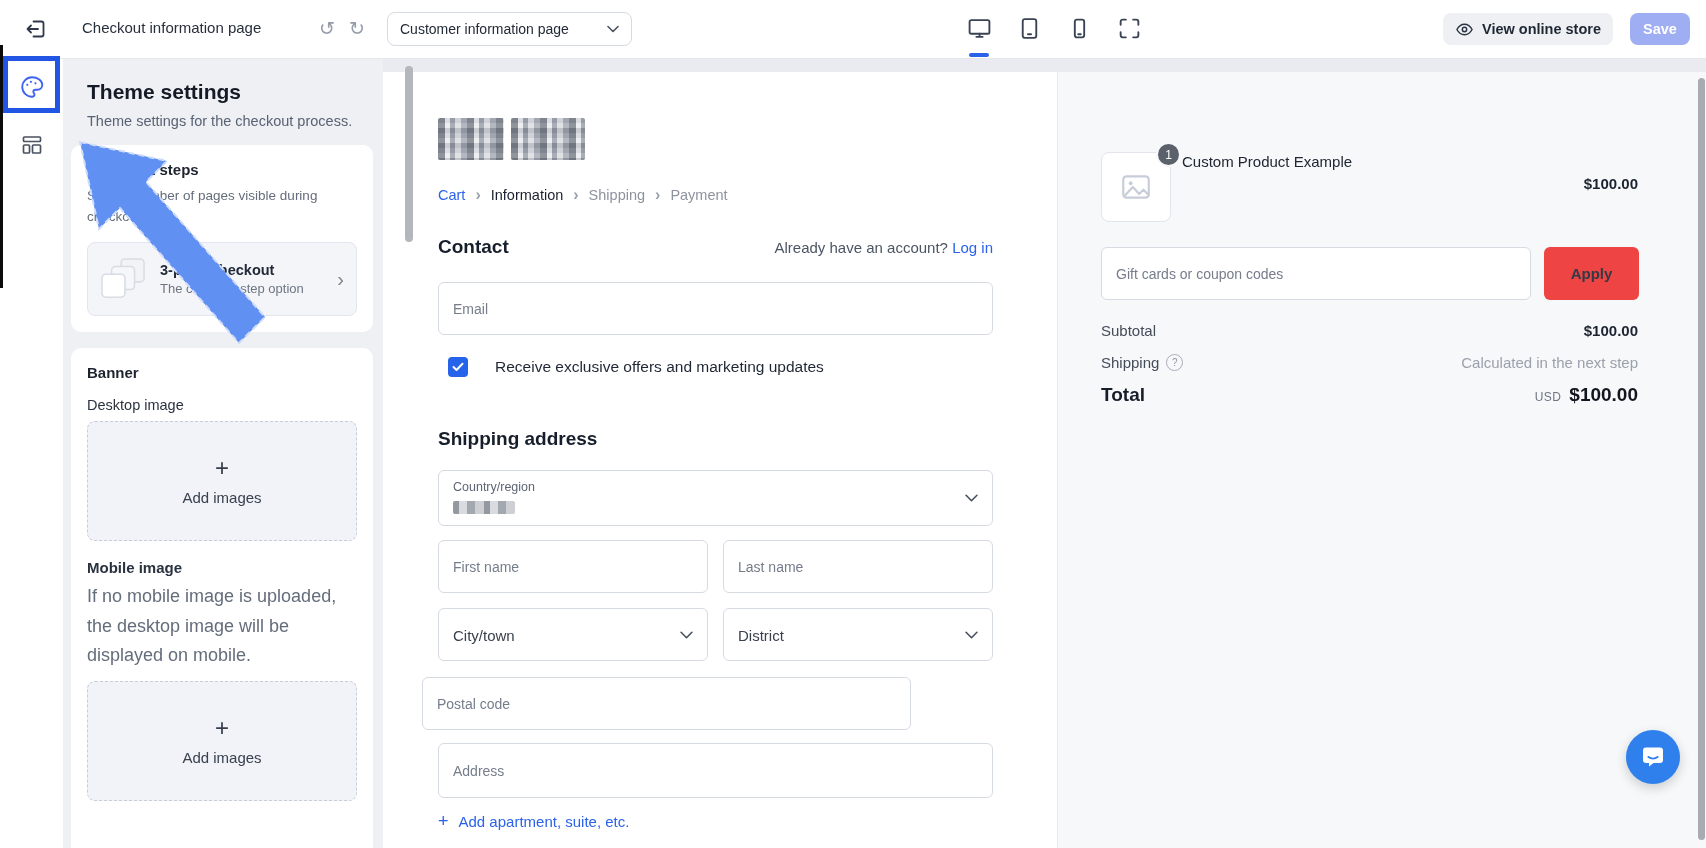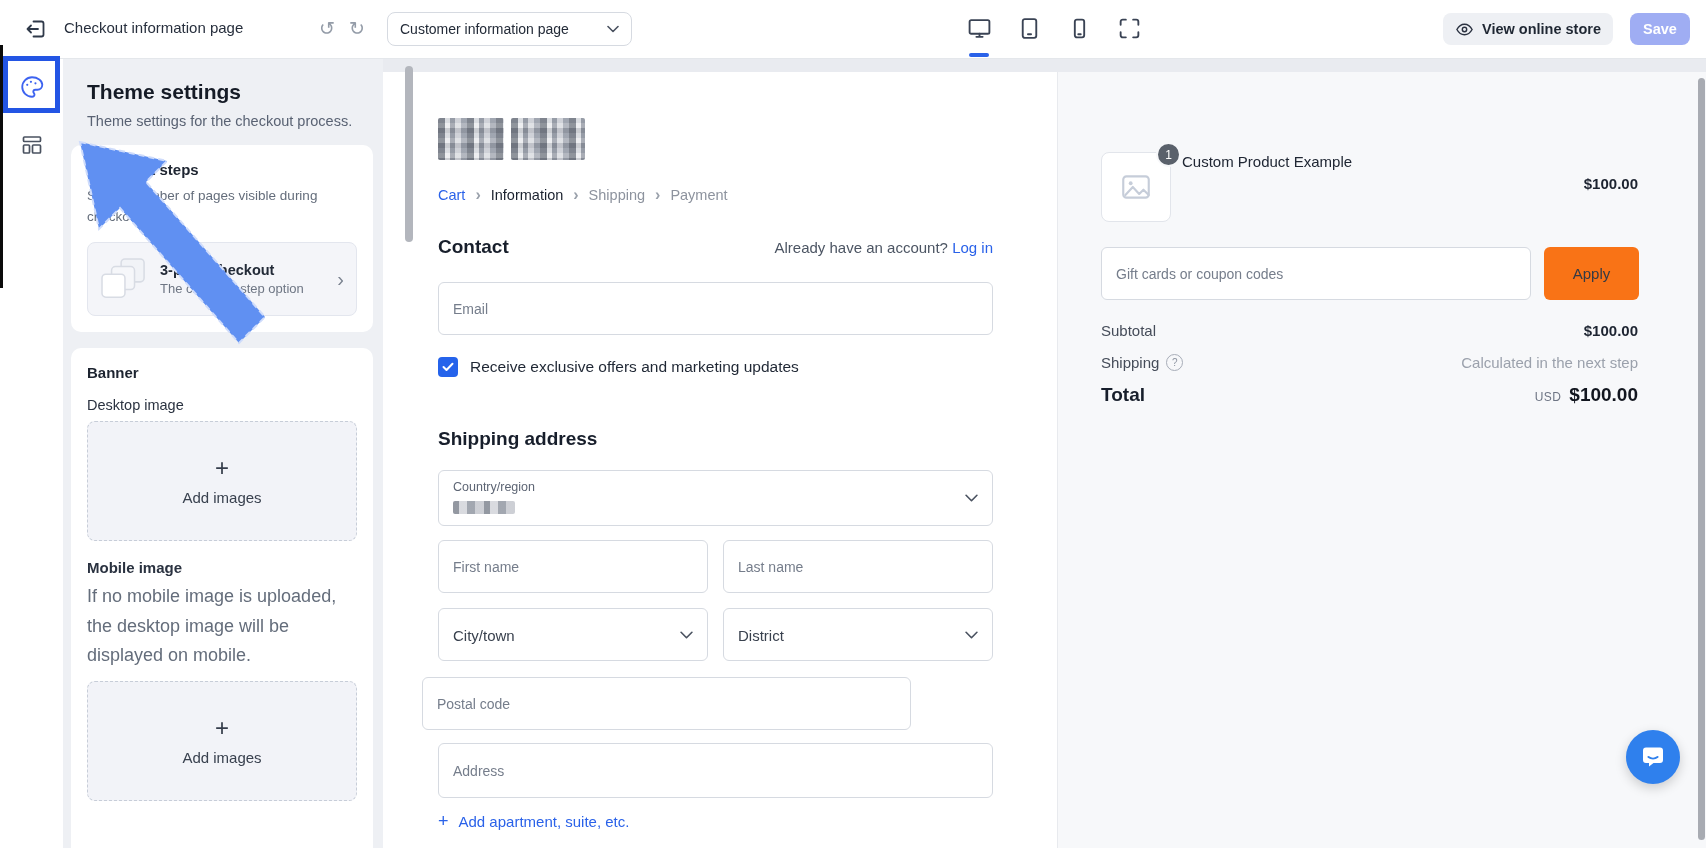--- a/index.html
+++ b/index.html
@@ -3,21 +3,21 @@
 <meta charset="utf-8">
 <style>
   html,body{margin:0;padding:0;background:#fff;}
   .stage{position:relative;width:1706px;height:848px;background:#fff;overflow:hidden;
          font-family:"Liberation Sans",sans-serif;color:#1d2430;}
 
   
   .topbar{position:absolute;left:0;top:0;right:0;height:58px;background:#fff;border-bottom:1px solid #e4e7eb;z-index:5;}
   .iconbtn{background:none;border:none;padding:0;cursor:pointer;display:flex;align-items:center;justify-content:center;}
   .exit-btn{position:absolute;left:22px;top:15px;width:28px;height:28px;}
-  .tb-title{position:absolute;left:64px;top:19px;font-size:15px;font-weight:500;color:#272f3d;}
+  .tb-title{position:absolute;left:82px;top:19px;font-size:15px;font-weight:500;color:#272f3d;}
   .undo-btn{position:absolute;left:314px;top:14px;width:26px;height:28px;font-size:19px;color:#949ca8;font-family:"DejaVu Sans",sans-serif;}
   .redo-btn{position:absolute;left:344px;top:14px;width:26px;height:28px;font-size:19px;color:#949ca8;font-family:"DejaVu Sans",sans-serif;}
   .page-select{position:absolute;left:387px;top:12px;width:245px;height:34px;border:1px solid #d6dae1;border-radius:8px;
                background:#fff;display:flex;align-items:center;justify-content:space-between;padding:0 12px;box-sizing:border-box;
                font-size:14px;font-weight:500;color:#232b38;cursor:pointer;}
   .device-group{position:absolute;left:966px;top:14px;display:flex;gap:24px;}
   .device-btn{width:26px;height:28px;}
   .device-active-bar{position:absolute;left:969px;top:53px;width:20px;height:4px;background:#2a62e9;border-radius:2px;}
   .vos-btn{position:absolute;left:1443px;top:13px;width:170px;height:32px;background:#eef0f4;border:none;border-radius:8px;
            display:flex;align-items:center;justify-content:center;gap:8px;font-size:14.5px;font-weight:600;color:#1f2733;cursor:pointer;
@@ -64,43 +64,43 @@
   .bc-cart{color:#2a62e9;cursor:pointer;text-align:center;}
   .bc-current{color:#1a212e;font-weight:500;}
   .bc-muted{color:#8d939e;}
   .contact-row{position:absolute;left:18px;top:164px;width:555px;display:flex;align-items:baseline;}
   .h-section{font-size:19px;font-weight:700;color:#171e2b;margin:0;}
   .acct{margin-left:auto;font-size:15px;color:#4c5563;}
   .login{color:#2a62e9;cursor:pointer;}
   .cinput{position:absolute;height:53px;border:1px solid #d6dae1;border-radius:6px;background:#fff;font-size:14px;color:#1f2733;
           padding:0 14px;outline:none;box-sizing:border-box;font-family:"Liberation Sans",sans-serif;}
   .cinput::placeholder{color:#757d8b;opacity:1;}
-  .checkbox-row{position:absolute;left:18px;top:285px;display:flex;align-items:center;gap:12px;}
+  .checkbox-row{position:absolute;left:28px;top:285px;display:flex;align-items:center;gap:27px;}
   .cbx{width:20px;height:20px;border-radius:4px;background:#2563eb;display:flex;align-items:center;justify-content:center;cursor:pointer;flex:none;}
   .cbx-label{font-size:15.5px;color:#1f2734;}
   .select{position:absolute;border:1px solid #d6dae1;border-radius:6px;background:#fff;box-sizing:border-box;cursor:pointer;}
   .sel-chev{position:absolute;right:14px;top:50%;transform:translateY(-50%);}
   .country-label{position:absolute;left:14px;top:9px;font-size:12.5px;color:#5d6574;}
   .mini-mosaic{position:absolute;left:14px;top:30px;width:62px;height:13px;border-radius:2px;background-color:#c3c6cd;
        background-image:linear-gradient(90deg,rgba(100,106,118,.5) 0 20%,rgba(232,233,236,.6) 20% 45%,rgba(130,136,148,.5) 45% 70%,rgba(214,216,221,.55) 70%);
        background-size:31px 100%;}
   .sel-label{position:absolute;left:14px;top:50%;transform:translateY(-50%);font-size:15px;color:#39414e;}
   .add-apt{position:absolute;left:18px;top:740px;display:flex;gap:10px;align-items:center;color:#2a62e9;font-size:15px;cursor:pointer;}
   .apt-plus{font-size:18px;line-height:1;}
 
   
   .summary{position:absolute;left:1057px;top:72px;right:0;bottom:0;background:#f7f8fa;border-left:1px solid #e8eaee;}
   .prod-thumb{position:absolute;left:43px;top:80px;width:68px;height:68px;background:#fff;border:1px solid #e2e5eb;border-radius:8px;
               display:flex;align-items:center;justify-content:center;}
   .qty-badge{position:absolute;top:-11px;right:-11px;width:21px;height:21px;border-radius:50%;background:#5a616b;color:#fff;
              font-size:12px;display:flex;align-items:center;justify-content:center;border:2px solid #f7f8fa;}
   .prod-name{position:absolute;left:124px;top:81px;font-size:15px;color:#202734;}
   .prod-price{position:absolute;right:68px;top:103px;font-size:15px;font-weight:600;color:#1c2330;}
-  .apply-btn{position:absolute;left:486px;top:175px;width:95px;height:53px;background:#f97316;border:none;border-radius:6px;
-             font-size:15px;font-weight:400;color:#333a45;font-family:"Liberation Sans",sans-serif;cursor:pointer;}
+  .apply-btn{position:absolute;left:486px;top:175px;width:95px;height:53px;background:#ef4444;border:none;border-radius:6px;
+             font-size:15px;font-weight:700;color:#333a45;font-family:"Liberation Sans",sans-serif;cursor:pointer;}
   .sum-label{position:absolute;left:43px;font-size:15px;color:#454c59;display:flex;align-items:center;gap:7px;}
   .sum-value{position:absolute;right:68px;font-size:15px;}
   .v-strong{font-weight:600;color:#1d2431;}
   .v-muted{color:#9ba1ac;}
   .total-label{position:absolute;left:43px;top:312px;font-size:19px;font-weight:600;color:#171e2b;}
   .total-right{position:absolute;right:68px;top:312px;display:flex;align-items:baseline;gap:8px;}
   .currency{font-size:12px;color:#6e7584;letter-spacing:.4px;}
   .total-value{font-size:19px;font-weight:700;color:#12161f;}
   .qmark{width:15px;height:15px;border-radius:50%;border:1.2px solid #a7adb8;color:#8e95a1;font-size:10px;
          display:flex;align-items:center;justify-content:center;flex:none;}

